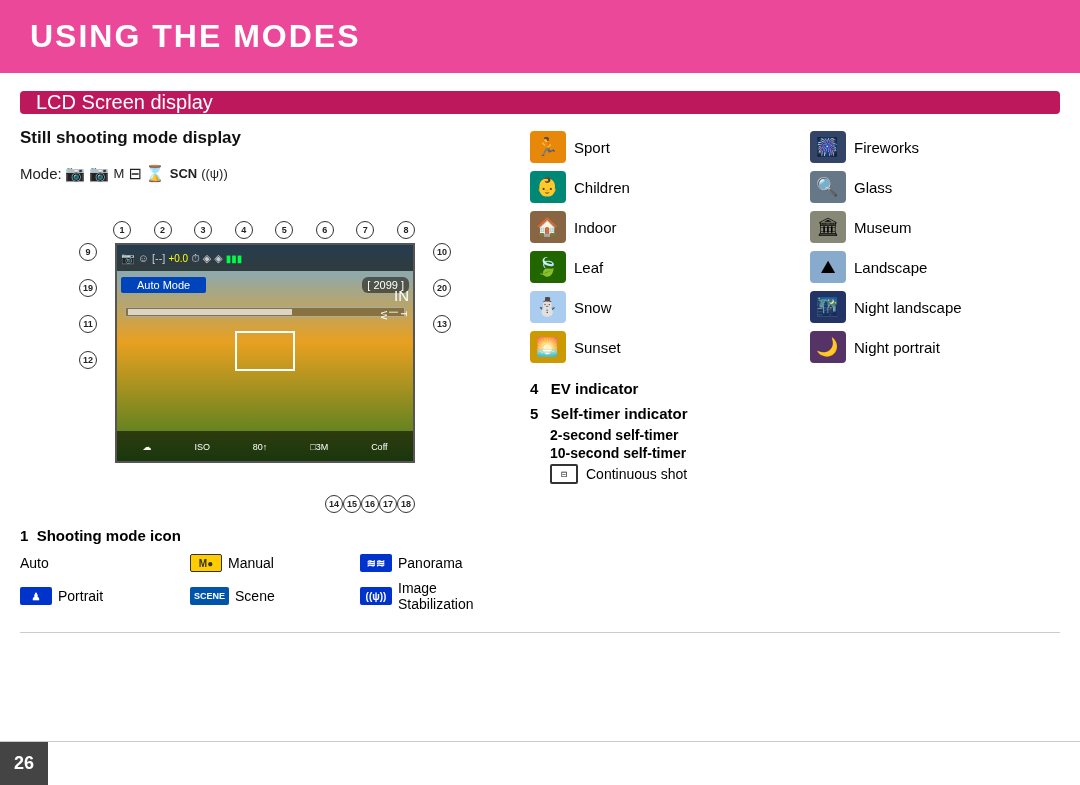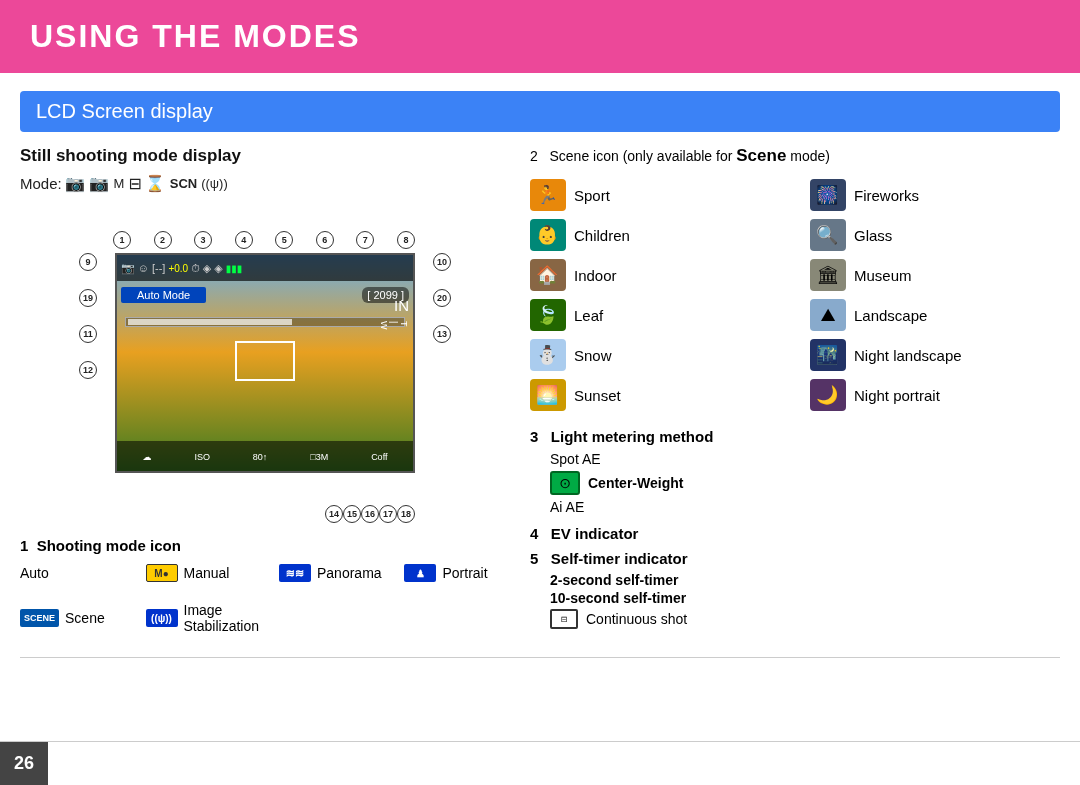--- a/index.html
+++ b/index.html
@@ -20,23 +20,23 @@
     }
     .title-bar h1 {
       color: #ffffff;
       font-size: 32px;
       font-weight: bold;
       letter-spacing: 2px;
     }
 
     
     .section-header {
-      background: #3b82f6;
+      background: #be185d;
       margin: 18px 20px 0 20px;
-      padding: 9px 16px;
+      padding: 0 16px;
       border-radius: 4px;
     }
     .section-header h2 {
       color: #ffffff;
       font-size: 20px;
       font-weight: normal;
     }
 
     .main-content {
       display: flex;
@@ -46,21 +46,21 @@
 
     
     .left-col {
       width: 490px;
       flex-shrink: 0;
     }
 
     .subsection-title {
       font-size: 17px;
       font-weight: bold;
-      margin-bottom: 8px;
+      margin-bottom: 16px;
       color: #111;
     }
 
     .mode-line {
       font-size: 15px;
       margin-bottom: 10px;
       color: #222;
       display: flex;
       align-items: center;
       gap: 4px;
@@ -72,22 +72,22 @@
     }
 
     .shoot-mode-title {
       font-size: 15px;
       font-weight: bold;
       margin-bottom: 8px;
     }
 
     .mode-grid {
       display: grid;
-      grid-template-columns: 1fr 1fr 1fr 1fr;
-      gap: 16px 20px;
+      grid-template-columns: 1fr 1fr 1fr;
+      gap: 4px 20px;
       font-size: 14px;
     }
 
     .mode-item {
       display: flex;
       align-items: center;
       gap: 6px;
       padding: 2px 0;
     }
 
@@ -478,27 +478,20 @@
           <span style="font-size:14px;">Image Stabilization</span>
         </div>
 
       </div>
     </div>
 
   </div>
 
   <div class="right-col">
 
-    <div style="font-size:14px;margin-bottom:10px;">
-      <span>2</span>
-      &nbsp;
-      <span>Scene icon (only available for</span>
-      <strong style="font-size:17px;"> Scene</strong>
-      <span> mode)</span>
-    </div>
 
     <div class="scene-grid">
 
       <div class="scene-item">
         <div class="scene-icon orange">🏃</div>
         <span>Sport</span>
       </div>
       <div class="scene-item">
         <div class="scene-icon dark">🎆</div>
         <span>Fireworks</span>
@@ -544,37 +537,20 @@
         <div class="scene-icon gold">🌅</div>
         <span>Sunset</span>
       </div>
       <div class="scene-item">
         <div class="scene-icon purple">🌙</div>
         <span>Night portrait</span>
       </div>
 
     </div>
 
-    <div class="info-section">
-      <div class="info-title">
-        <span>3</span>
-        &nbsp;
-        <span>Light metering method</span>
-      </div>
-      <div class="metering-item">
-        <span>Spot AE</span>
-      </div>
-      <div class="metering-item">
-        <div class="metering-icon metering-green">⊙</div>
-        <span style="font-weight:bold;">Center-Weight</span>
-      </div>
-      <div class="metering-item">
-        <span>Ai AE</span>
-      </div>
-    </div>
 
     <div class="info-section">
       <div class="info-title">
         <span>4</span>
         &nbsp;
         <span>EV indicator</span>
       </div>
     </div>
 
     <div class="info-section">

